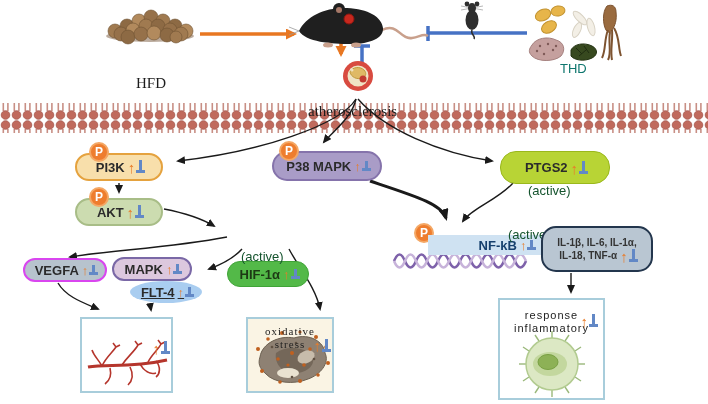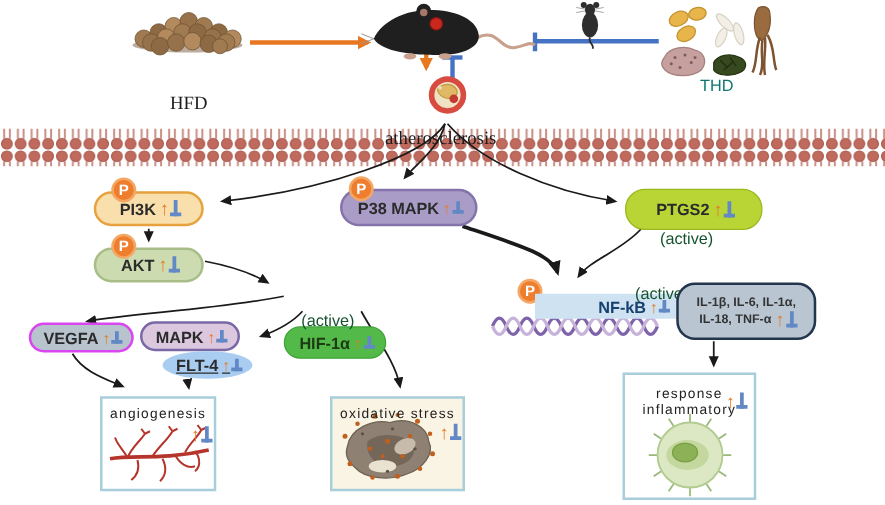--- a/index.html
+++ b/index.html
@@ -300,28 +300,27 @@
           <path d="M58,45 C62,52 68,56 74,54"></path>
           <path d="M66,43 C70,35 76,31 79,25"></path>
             <path d="M79,25 L76,21"></path>
             <path d="M79,25 L83,23"></path>
           <path d="M28,49 C30,57 27,62 23,65"></path>
           <path d="M48,48 C52,56 50,62 46,66"></path>
           <path d="M74,42 C79,48 78,55 74,58"></path>
         </g>
       </g>
     </svg>
-    <div class="box-title">angiogenesis</div>
     <span class="ud" style="right:4px;top:22px;">
         <span class="u">↑</span>
         <span class="d"></span>
       </span>
   </div>
 
-  <div class="obox" style="left:264px;top:317px;width:108px;height:76px;background:#faf4e4;">
+  <div class="obox" style="left:246px;top:317px;width:88px;height:76px;background:#faf4e4;font-family:Liberation Serif, serif;">
     <svg class="ill" width="84" height="72" viewBox="0 0 84 72">
       <path d="M12,38 C14,24 32,16 46,19 C62,14 76,23 77,34 C82,44 72,56 60,60 C46,66 26,64 18,55 C11,49 10,44 12,38 Z" fill="#8e8173" stroke="#6d6152"></path>
       <path d="M28,34 C38,26 56,28 64,36 C68,44 62,52 50,54 C36,56 26,46 28,34 Z" fill="#746759"></path>
       <ellipse cx="58" cy="38" rx="9" ry="6" fill="#c7bcab" transform="rotate(-25 58 38)"></ellipse>
       <ellipse cx="40" cy="54" rx="11" ry="5" fill="#e9e2d1"></ellipse>
       <g fill="#c0601f">
         <circle cx="10" cy="30" r="2"></circle>
           <circle cx="20" cy="20" r="1.8"></circle>
           <circle cx="34" cy="14" r="2"></circle>
         <circle cx="52" cy="13" r="1.6"></circle>

